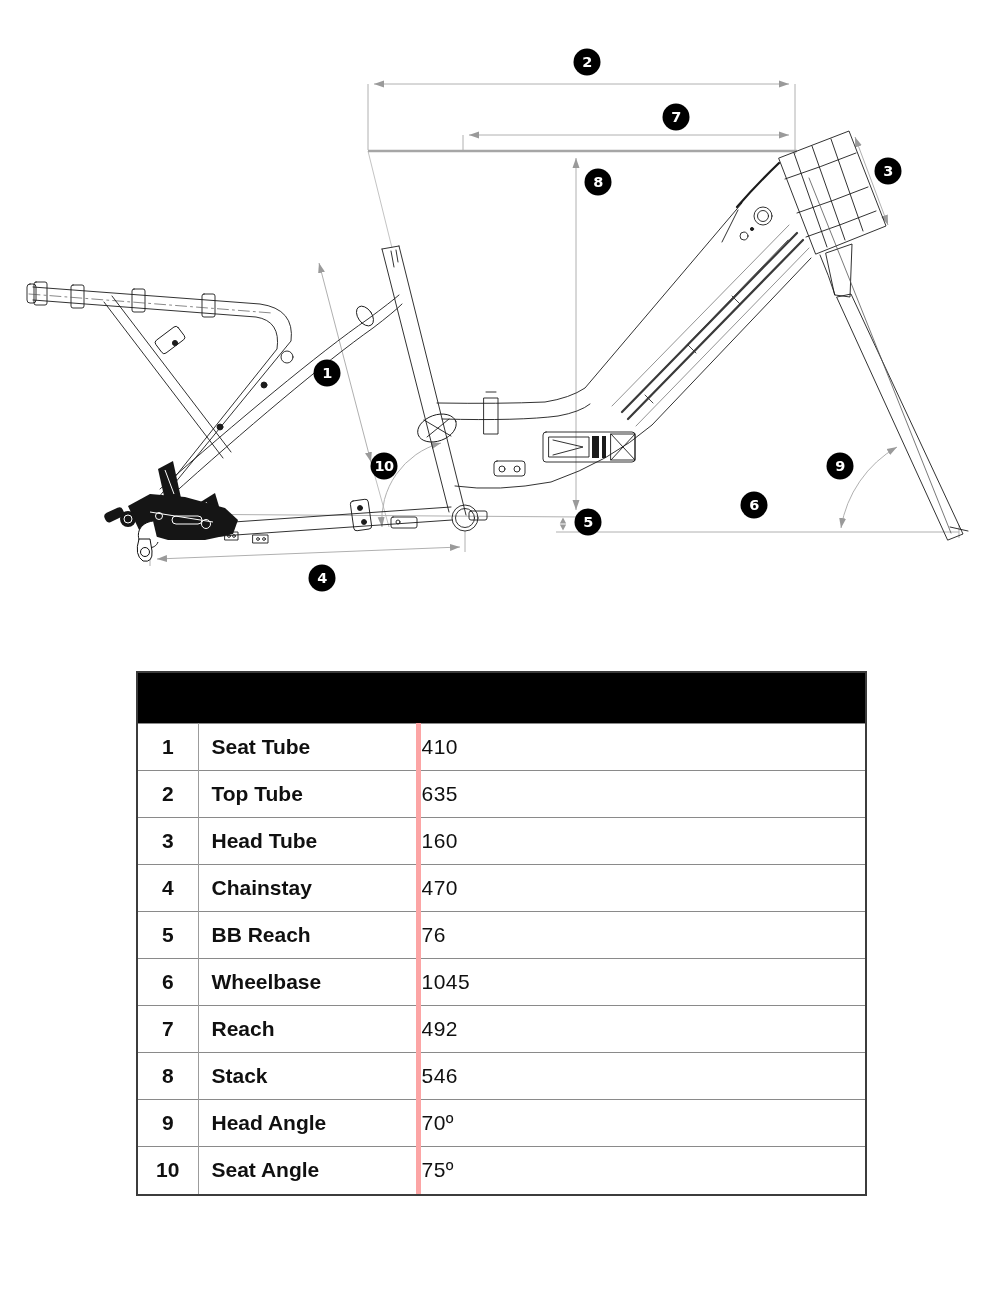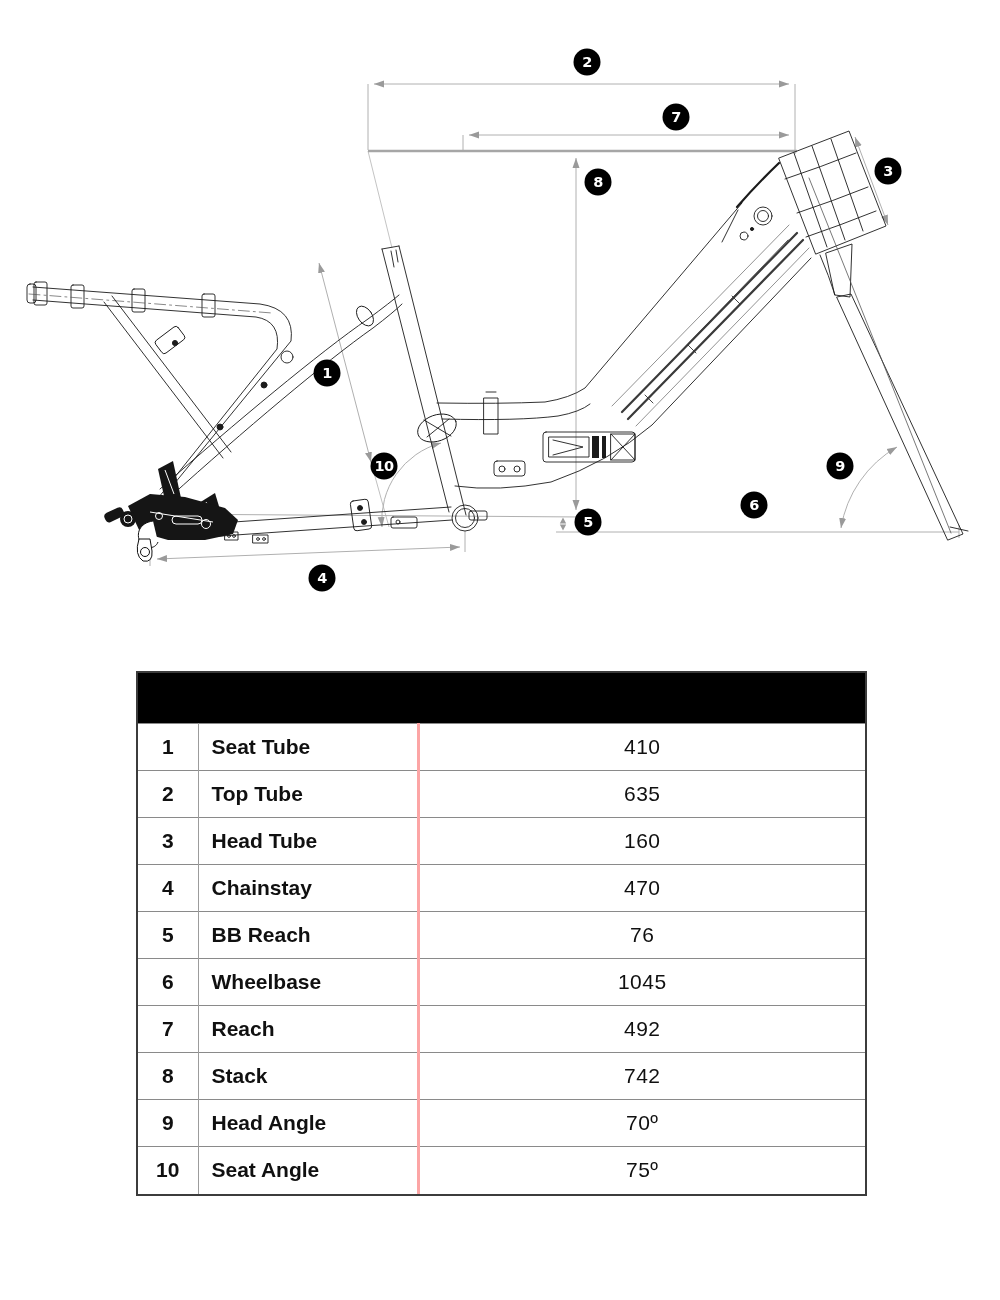--- a/index.html
+++ b/index.html
@@ -23,22 +23,22 @@
   .geo-table .thead{
     height:50px;background:#000;color:#fff;line-height:50px;padding-left:14px;
     font-weight:bold;font-size:20px;
   }
   table.rows{border-collapse:collapse;width:100%;table-layout:fixed;}
   table.rows td{
     height:47px;border-top:1px solid #8a8a8a;vertical-align:middle;
     font-size:21px;color:#101010;box-sizing:border-box;
   }
   td.c-num{width:60px;text-align:center;font-weight:bold;border-right:1px solid #9c9c9c;}
-  td.c-label{width:220px;padding-left:13px;font-weight:bold;border-right:3px solid #fca5a5;}
-  td.c-value{text-align:center;font-weight:normal;color:#2e2e2e;letter-spacing:0.5px;}
+  td.c-label{width:220px;padding-left:13px;font-weight:bold;border-right:5px solid #fca5a5;}
+  td.c-value{text-align:left;font-weight:normal;color:#2e2e2e;letter-spacing:0.5px;}
 </style>
 </head>
 <body>
 
 <div class="diagram">
   <svg width="1000" height="630" viewBox="0 0 1000 630">
     <defs>
       <marker id="ar" markerWidth="11" markerHeight="9" refX="10" refY="4.5" orient="auto-start-reverse">
         <path d="M0,1 L10,4.5 L0,8 Z" fill="#9a9a9a"></path>
       </marker>
@@ -246,21 +246,21 @@
         <td class="c-value">1045</td>
       </tr>
       <tr>
         <td class="c-num">7</td>
         <td class="c-label">Reach</td>
         <td class="c-value">492</td>
       </tr>
       <tr>
         <td class="c-num">8</td>
         <td class="c-label">Stack</td>
-        <td class="c-value">742</td>
+        <td class="c-value">546</td>
       </tr>
       <tr>
         <td class="c-num">9</td>
         <td class="c-label">Head Angle</td>
         <td class="c-value">70º</td>
       </tr>
       <tr>
         <td class="c-num">10</td>
         <td class="c-label">Seat Angle</td>
         <td class="c-value">75º</td>

